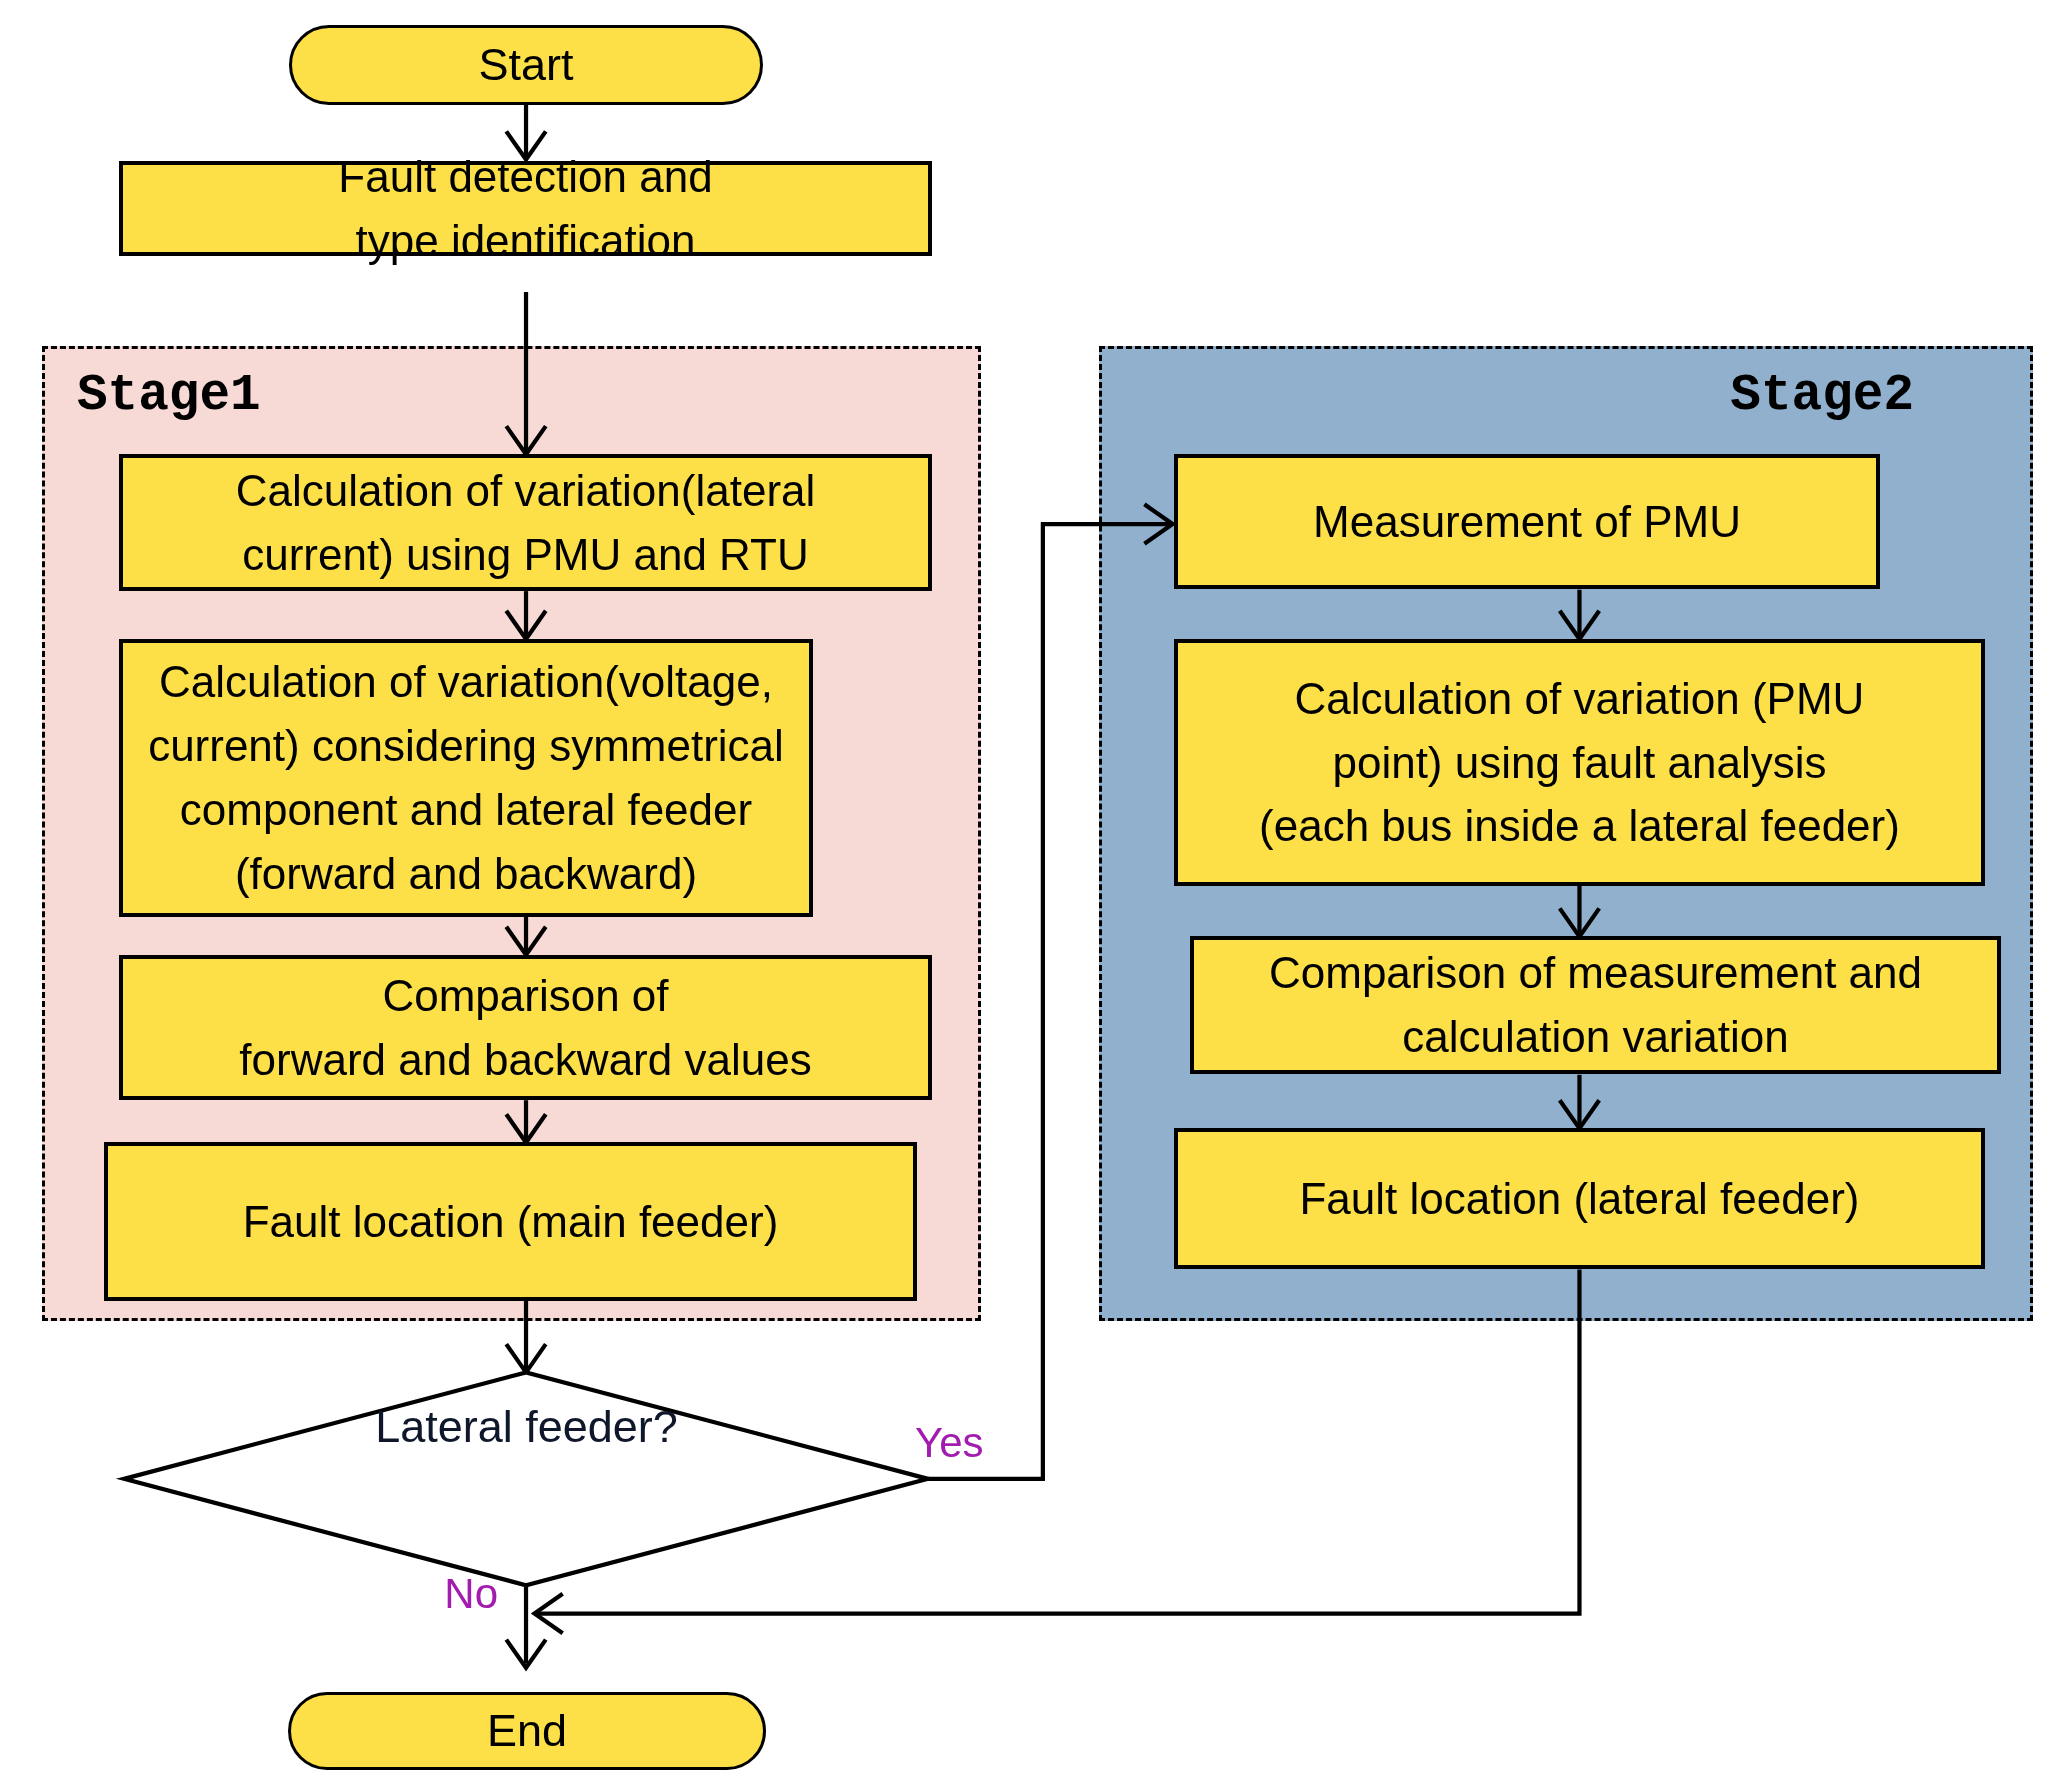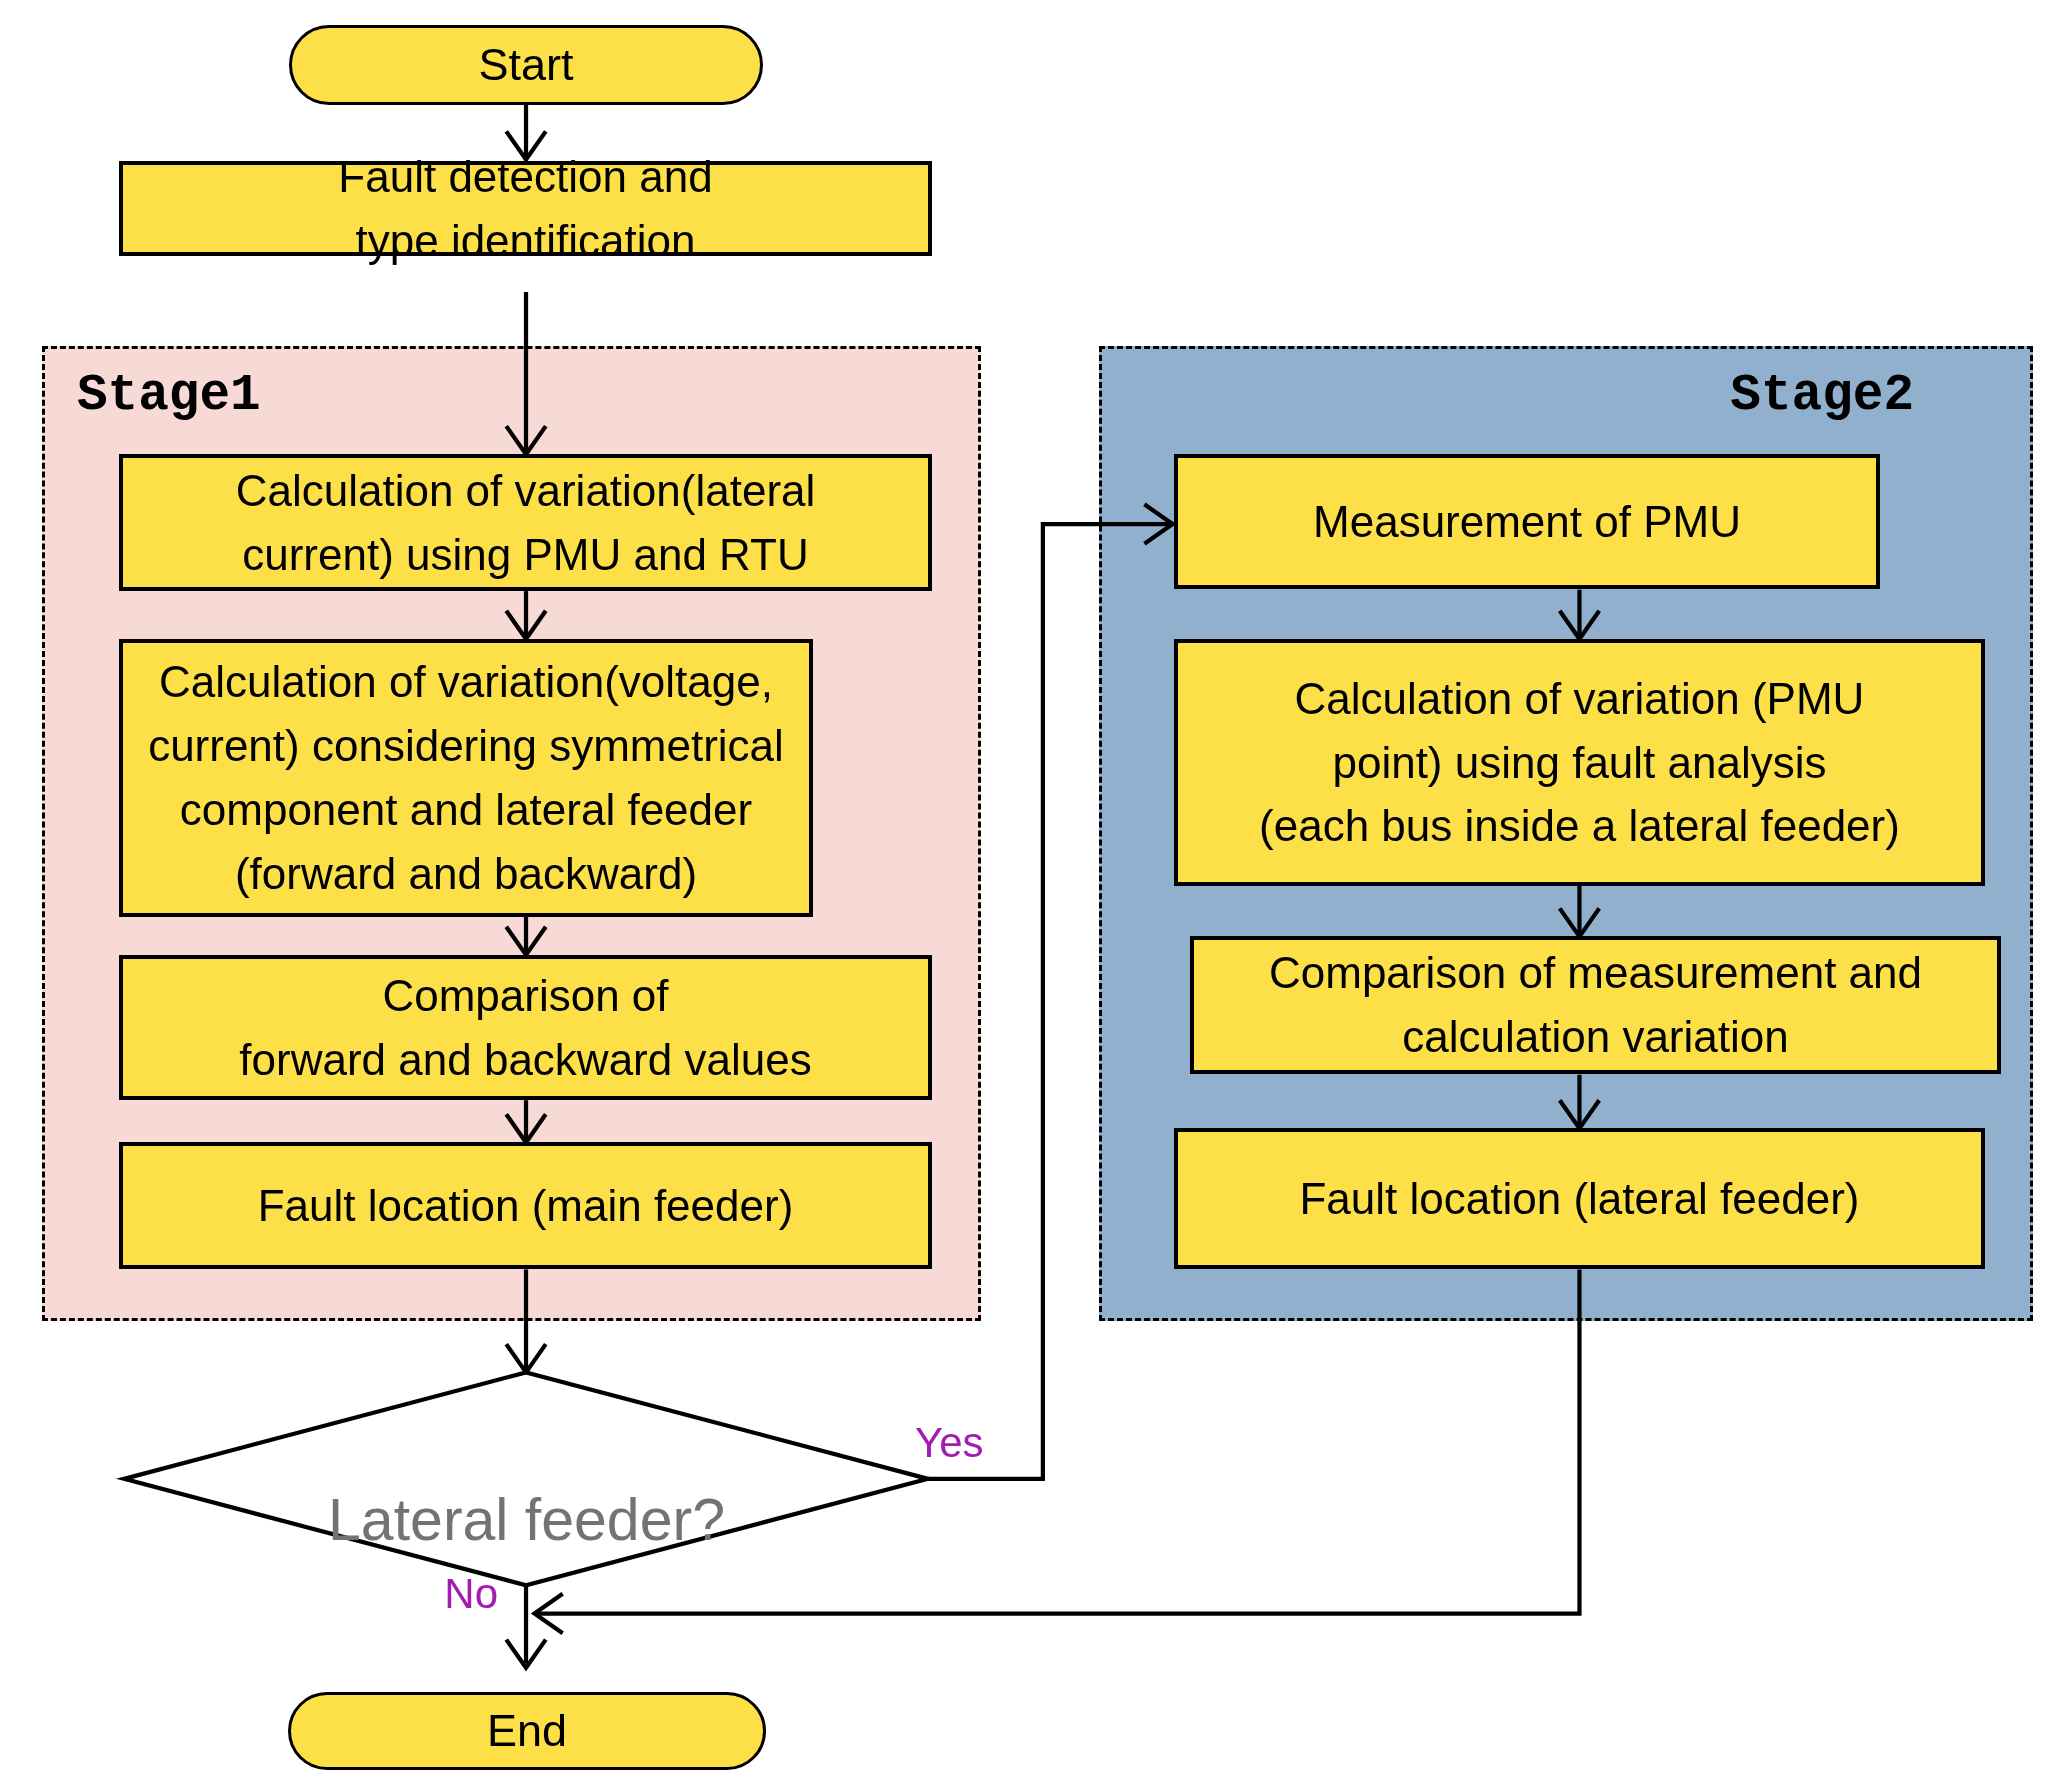--- a/index.html
+++ b/index.html
@@ -73,34 +73,34 @@
     font-size: 45px;
   }
   #start { left: 289px; top: 25px;   width: 474px; height: 80px; }
   #end   { left: 288px; top: 1692px; width: 478px; height: 78px; }
 
   #fault { left: 119px; top: 161px; width: 813px; height: 95px; text-align: center; }
 
   #s1b1 { left: 119px; top: 454px;  width: 813px; height: 137px; }
   #s1b2 { left: 119px; top: 639px;  width: 694px; height: 278px; }
   #s1b3 { left: 119px; top: 955px; width: 813px; height: 145px; }
-  #s1b4 { left: 119px; top: 1142px; width: 813px; height: 127px; text-align: center; }
+  #s1b4 { left: 104px; top: 1142px; width: 813px; height: 159px; text-align: center; }
 
   #s2b1 { left: 1174px; top: 454px;  width: 706px; height: 135px; }
   #s2b2 { left: 1174px; top: 639px;  width: 811px; height: 247px; }
   #s2b3 { left: 1174px; top: 936px; width: 811px; height: 138px; margin-left: 16px; }
   #s2b4 { left: 1174px; top: 1128px; width: 811px; height: 141px; }
 
   
   #decision-label {
     position: absolute;
-    left: 209px; top: 1458px; width: 635px; height: 123px;
+    left: 209px; top: 1365px; width: 635px; height: 123px;
     display: flex; align-items: center; justify-content: center;
-    font-size: 59px;
-    color: #737373;
+    font-size: 45px;
+    color: #0f172a;
   }
 
   .edge-label {
     position: absolute;
     font-size: 42px;
     color: #a21caf;
     white-space: nowrap;
   }
   #yes-label { left: 915px; top: 1419px; width: 120px; text-align: left; }
   #no-label  { left: 374px;  top: 1570px; width: 124px; text-align: right; }

